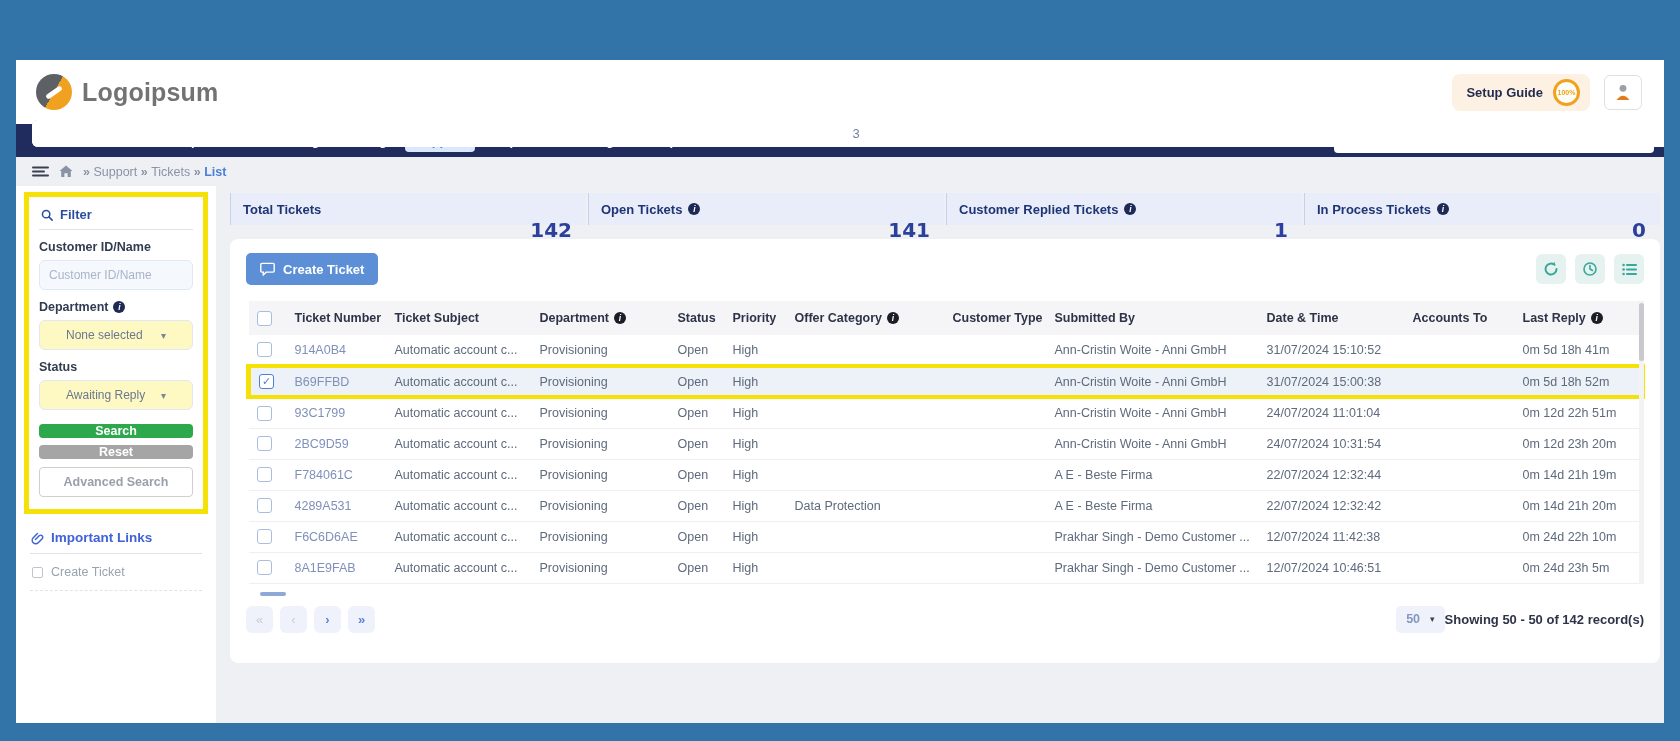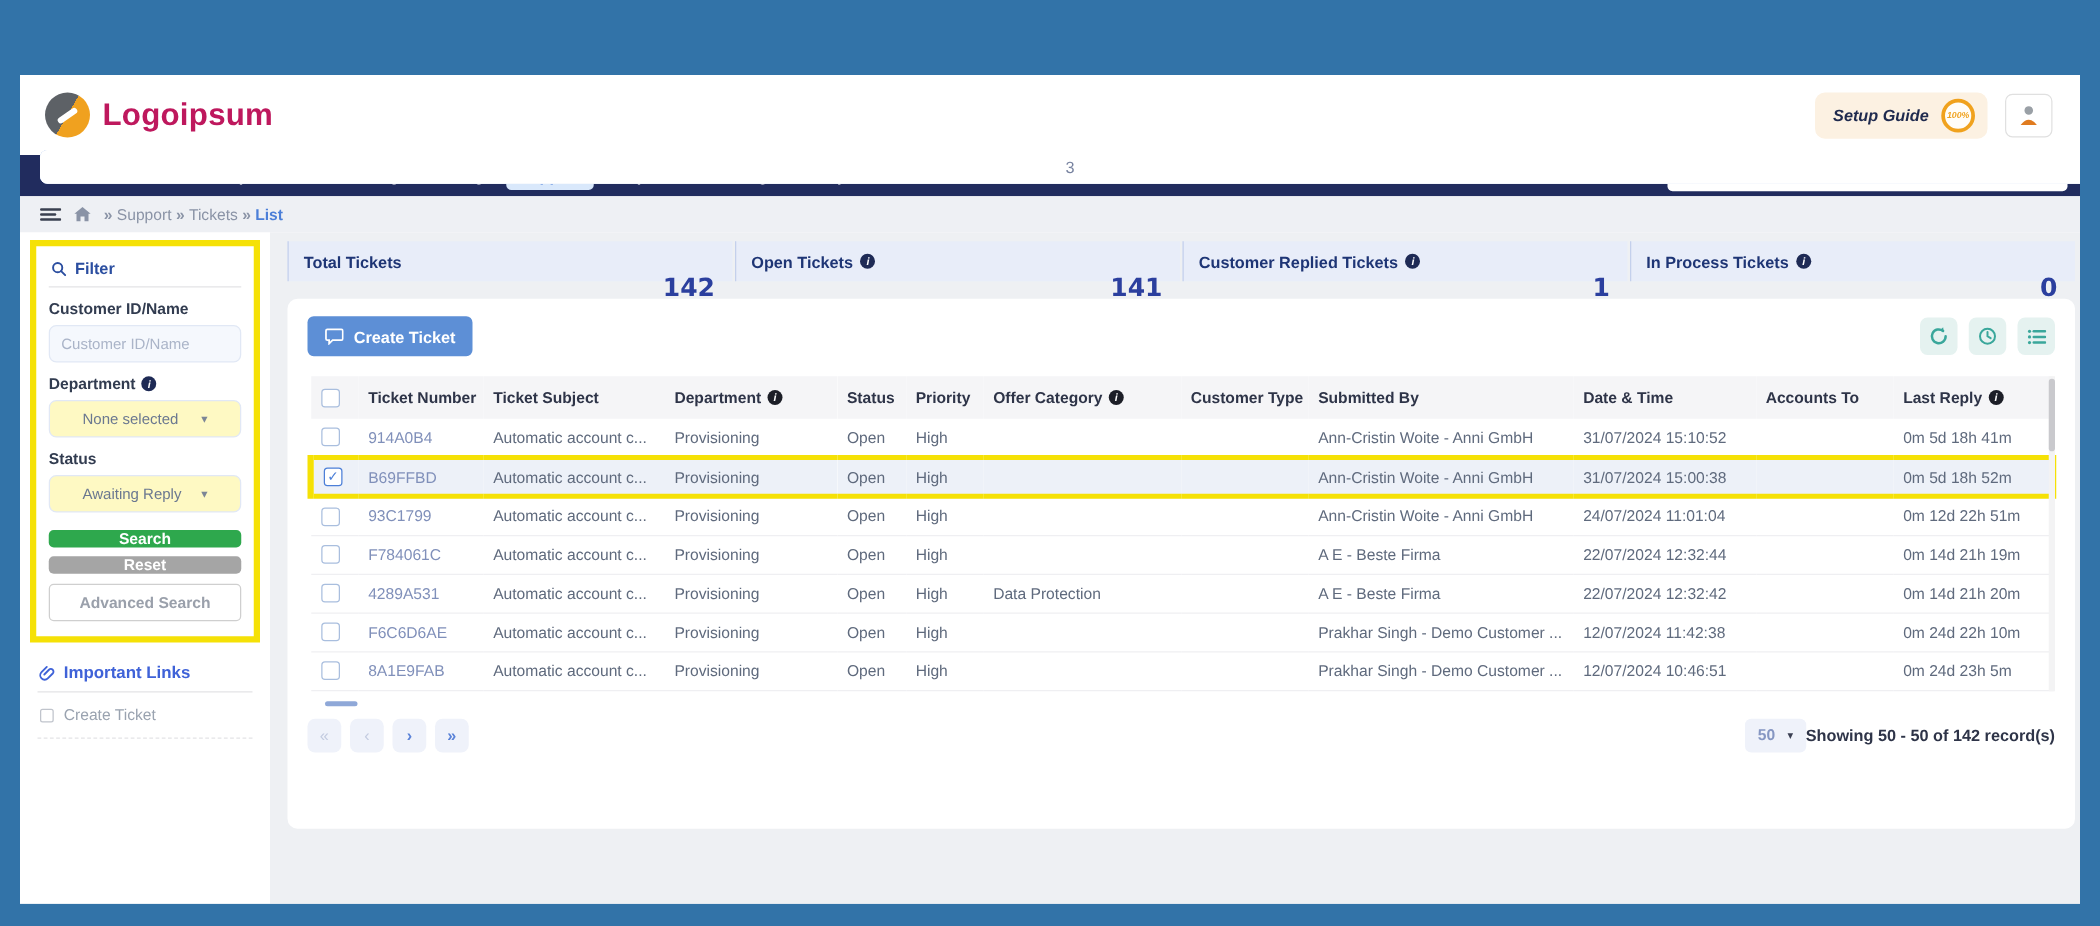--- a/index.html
+++ b/index.html
@@ -13,22 +13,22 @@
   .page {
     position:absolute; left:16px; top:60px; width:1648px; height:663px;
     background:#fff; display:flex; flex-direction:column; overflow:hidden;
   }
   
   .topbar { height:64px; background:#fff; display:flex; align-items:center; justify-content:space-between; padding:0 22px 0 20px; flex:0 0 auto; }
   .brand { display:flex; align-items:center; gap:10px; }
   .logo { width:36px; height:36px; border-radius:50%; background:conic-gradient(from 210deg, #5d6166 0 180deg, #f0a11f 180deg 360deg); position:relative; flex:0 0 auto; }
   .logo::before { content:""; position:absolute; left:9px; top:16px; width:18px; height:5px; background:#fff; border-radius:3px; transform:rotate(-35deg); }
   .logo::after { content:""; position:absolute; left:13px; top:13px; width:10px; height:10px; border-radius:50%; background:#fff; opacity:.0; }
-  .brand-name { font-size:25px; font-weight:800; color:#be185d; letter-spacing:.2px; }
-  .topbar-right { display:flex; align-items:center; gap:14px;font-style:italic; }
+  .brand-name { font-size:25px; font-weight:800; color:#737373; letter-spacing:.2px; }
+  .topbar-right { display:flex; align-items:center; gap:14px; }
   .setup-guide { background:#fcf1e2; border-radius:8px; padding:5px 10px 5px 14px; display:flex; align-items:center; gap:10px; cursor:pointer; }
   .setup-guide .sg-label { font-size:13px; font-weight:700; color:#1f2a4e; }
   .sg-badge { width:27px; height:27px; border-radius:50%; border:3px solid #f0a21e; background:#fffdf8; display:flex; align-items:center; justify-content:center; font-size:7px; font-weight:700; color:#f0a21e; }
   .avatar-box { width:38px; height:35px; border:1px solid #e0e0e0; border-radius:6px; background:#fff; display:flex; align-items:center; justify-content:center; cursor:pointer; }
   
   .mainnav { height:33px; background:#212c5e; display:flex; align-items:center; justify-content:space-between; padding:0 10px 0 30px; flex:0 0 auto; }
   .nav-items { display:flex; align-items:center; gap:8px; }
   .nav-item { color:#fff; font-size:13px; font-weight:600; padding:4px 10px; border-radius:4px; cursor:pointer; white-space:nowrap; }
   .nav-item.active { background:#d9e8fb; color:#4c7fd8; }
   .nav-search { background:#fff; border-radius:4px; height:24px; width:320px; display:flex; align-items:center; padding:0 8px; gap:6px; }
@@ -398,20 +398,36 @@
                   <td></td>
                   <td>Ann-Cristin Woite - Anni GmbH</td>
                   <td>24/07/2024 11:01:04</td>
                   <td></td>
                   <td>0m 12d 22h 51m</td>
                 </tr>
                 <tr>
                   <td>
                     <div class="cb"></div>
                   </td>
+                  <td class="ticket-no">2BC9D59</td>
+                  <td>Automatic account c...</td>
+                  <td>Provisioning</td>
+                  <td>Open</td>
+                  <td>High</td>
+                  <td></td>
+                  <td></td>
+                  <td>Ann-Cristin Woite - Anni GmbH</td>
+                  <td>24/07/2024 10:31:54</td>
+                  <td></td>
+                  <td>0m 12d 23h 20m</td>
+                </tr>
+                <tr>
+                  <td>
+                    <div class="cb"></div>
+                  </td>
                   <td class="ticket-no">F784061C</td>
                   <td>Automatic account c...</td>
                   <td>Provisioning</td>
                   <td>Open</td>
                   <td>High</td>
                   <td></td>
                   <td></td>
                   <td>A E - Beste Firma</td>
                   <td>22/07/2024 12:32:44</td>
                   <td></td>

